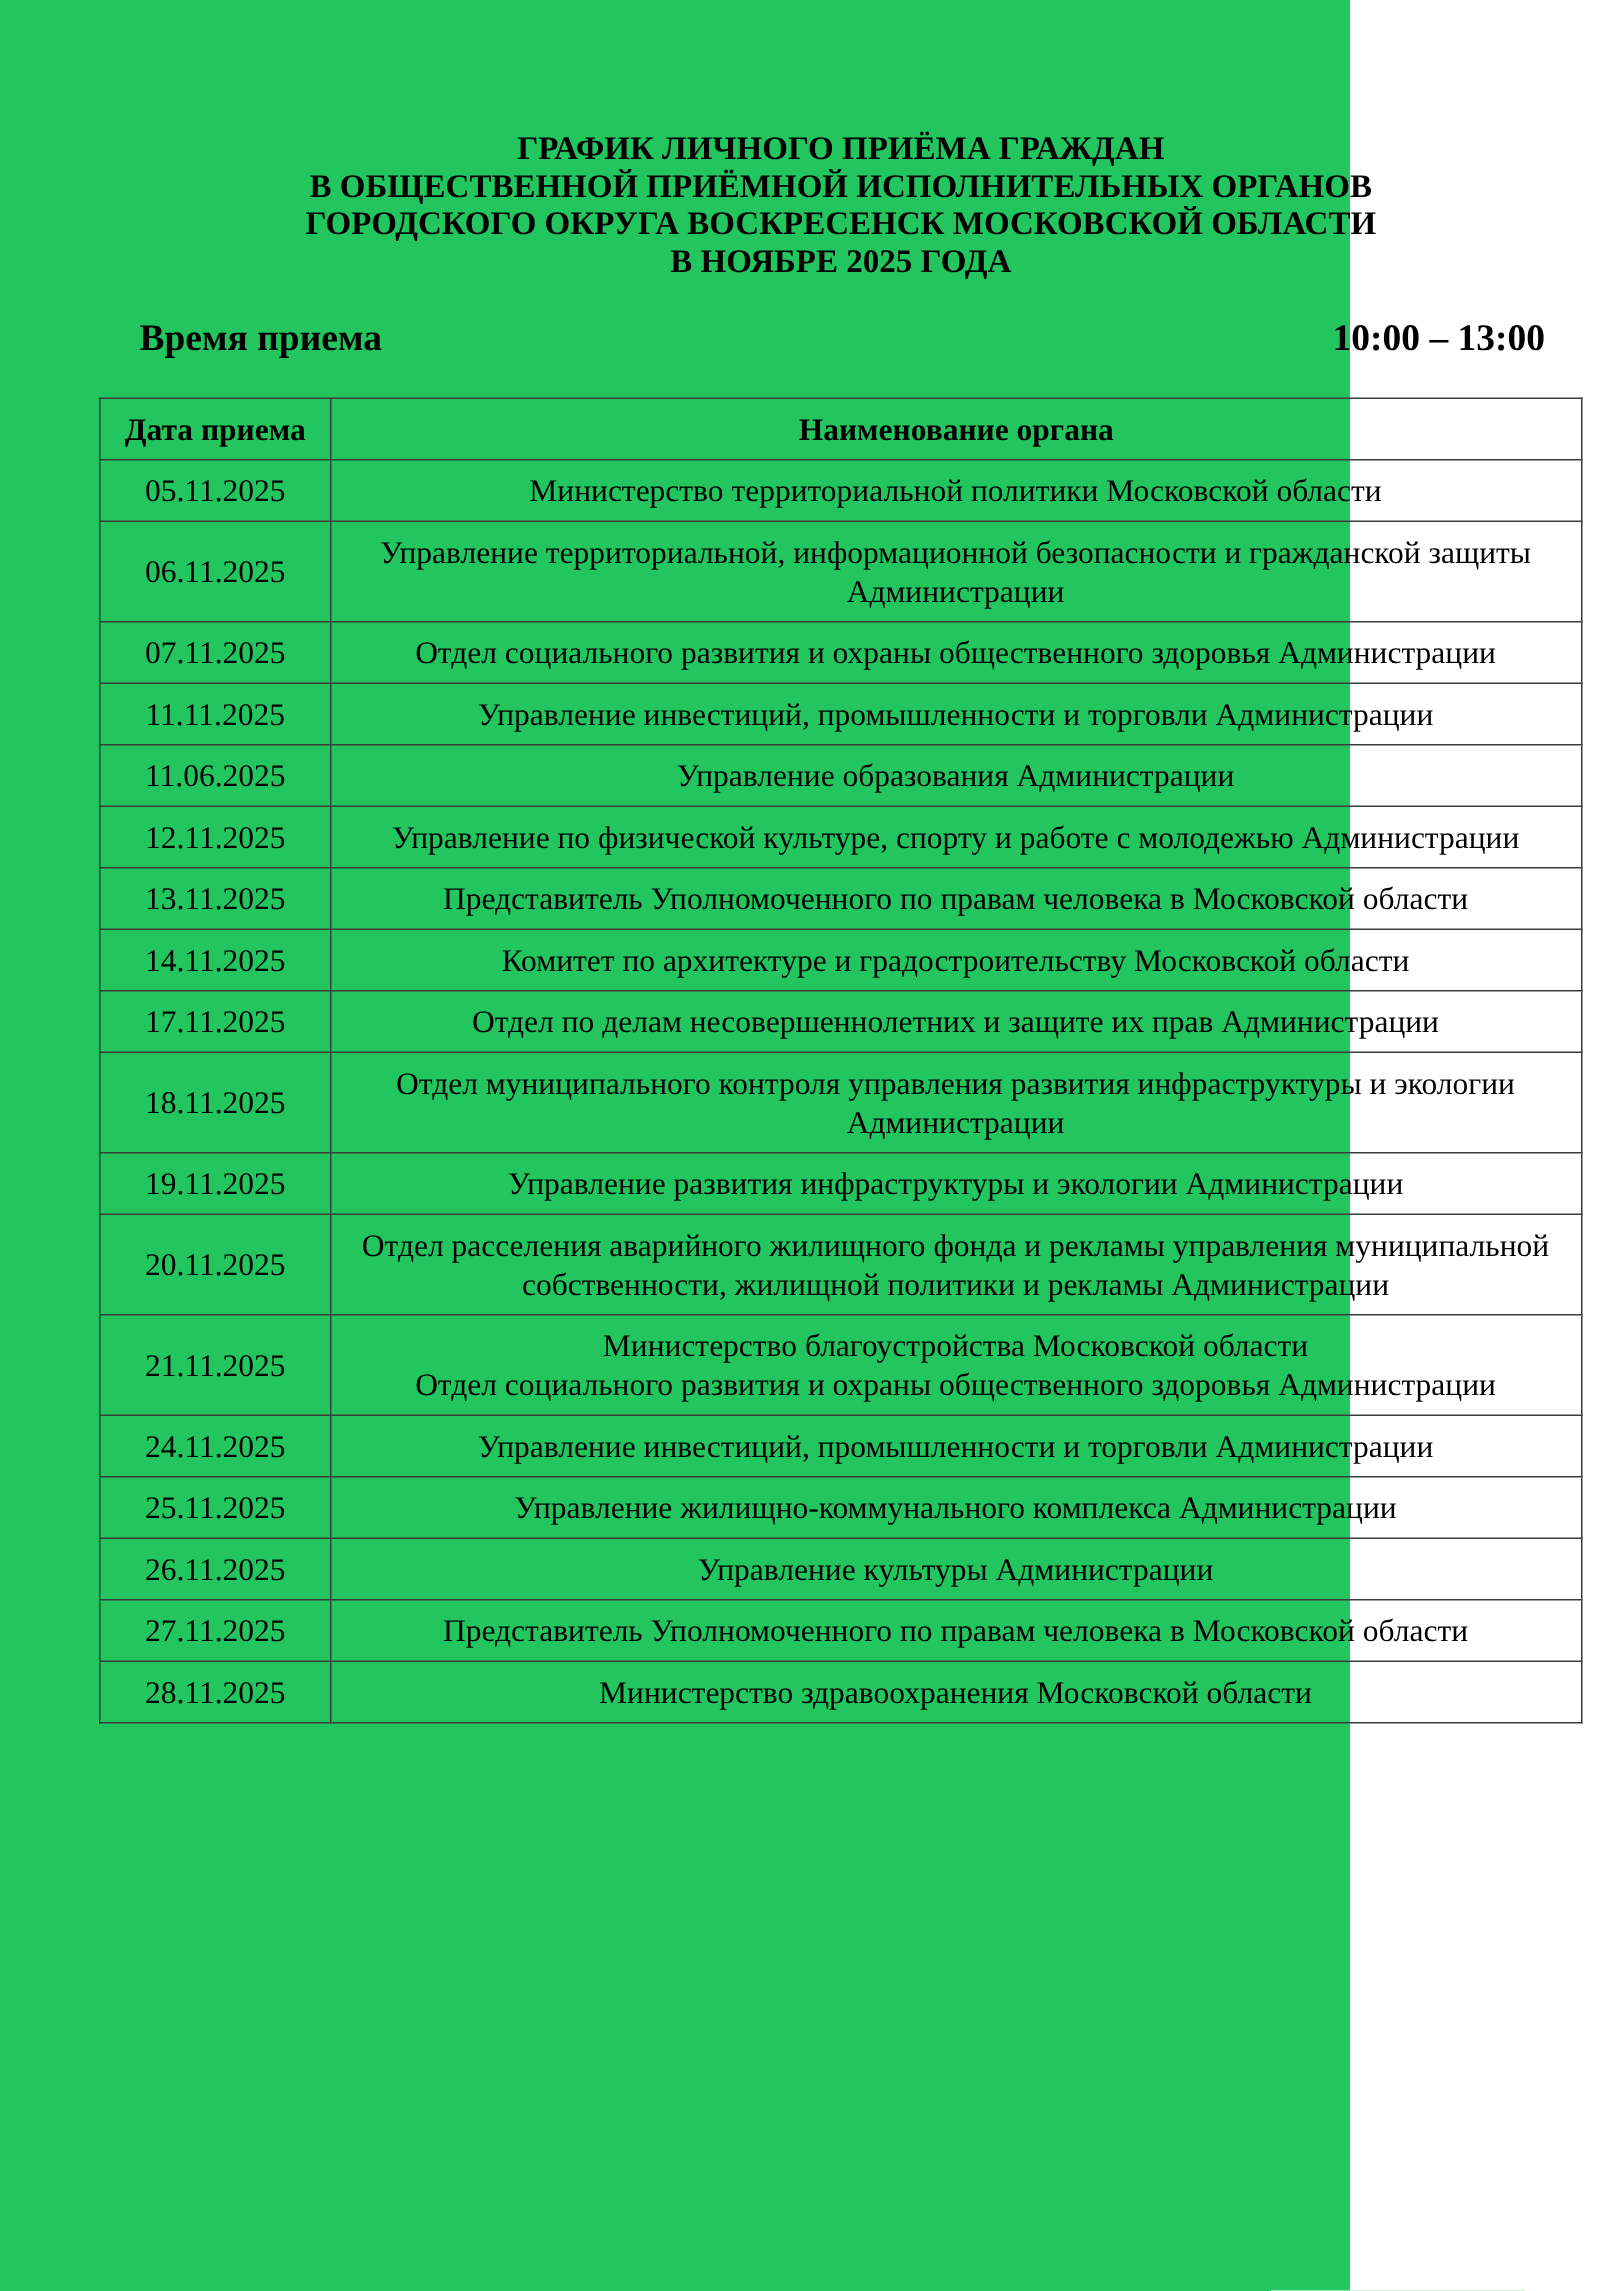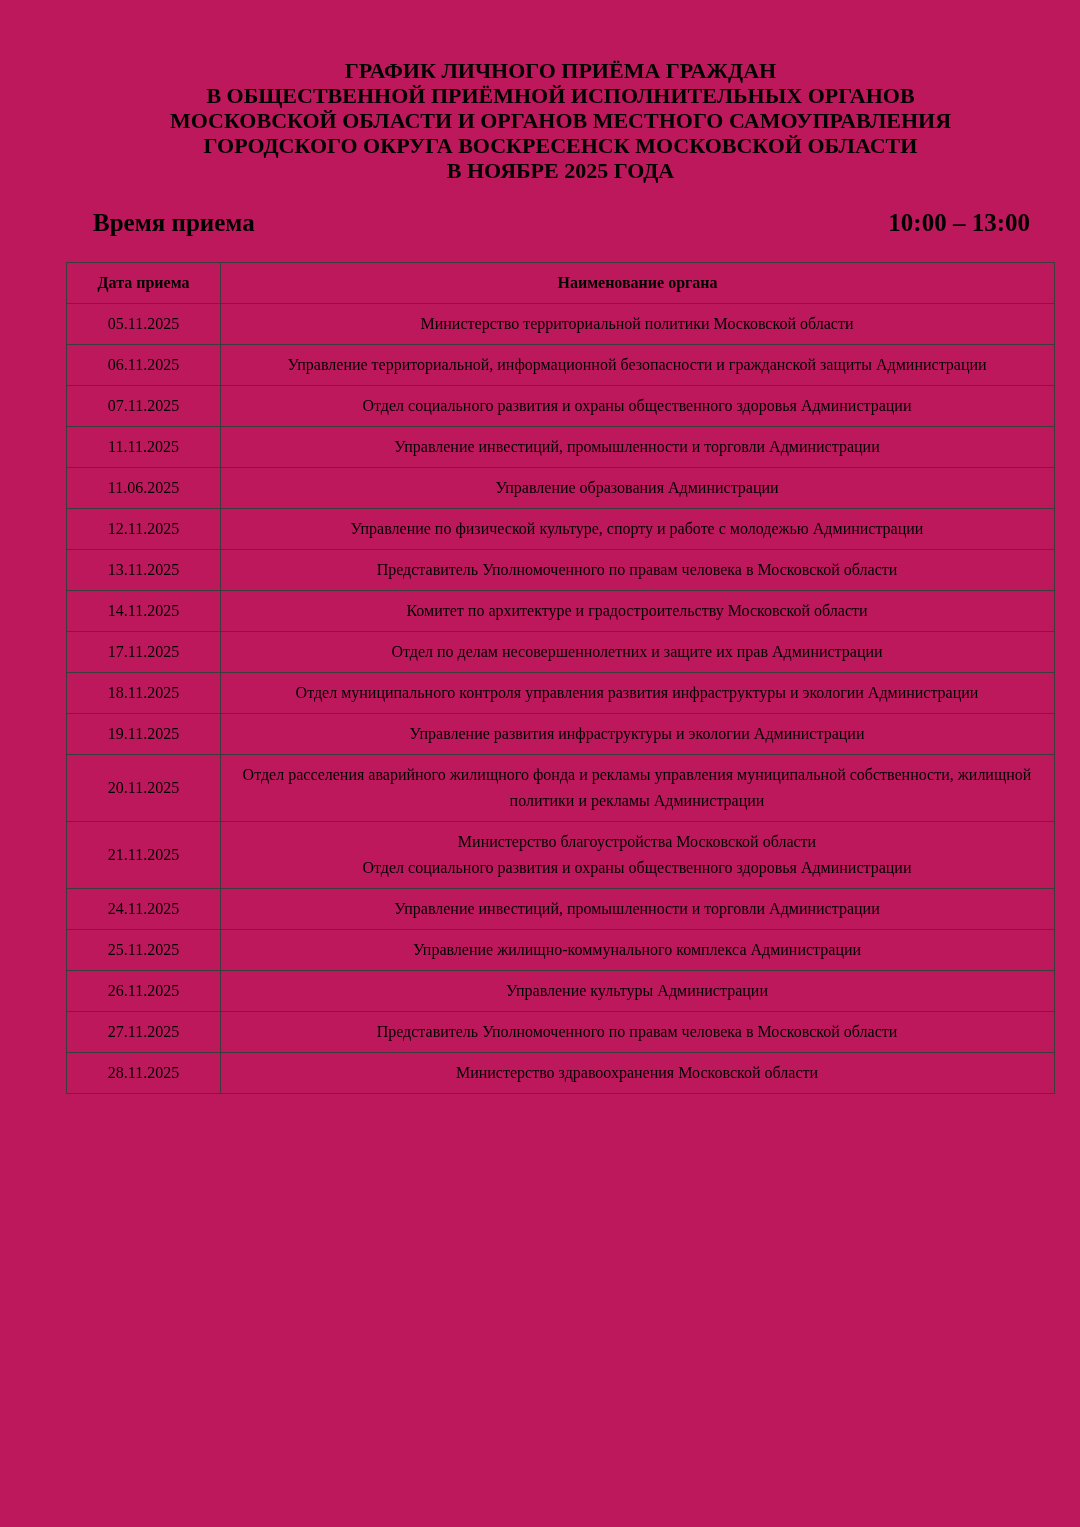--- a/index.html
+++ b/index.html
@@ -5,24 +5,24 @@
   * { margin: 0; padding: 0; box-sizing: border-box; }
   html, body { background: #ffffff; }
   body {
     width: 1080px;
     height: 1527px;
     font-family: "Liberation Serif", serif;
     color: #000000;
     overflow: hidden;
   }
   .page {
-    width: 1080px;
+    width: 900px;
     height: 1527px;
-    background: #be185d;
-    padding: 58px 25px 0 66px;
+    background: #22c55e;
+    padding: 86px 25px 0 66px;
   }
   .doc-title {
     width: 989px;
     text-align: center;
     font-weight: bold;
     font-size: 22px;
     line-height: 25px;
   }
   .time-row {
     width: 989px;
@@ -37,21 +37,21 @@
   }
   table.schedule {
     width: 989px;
     margin-top: 25px;
     border-collapse: collapse;
     table-layout: fixed;
   }
   table.schedule th,
   table.schedule td {
     border: 1px solid #3c3c3c;
-    font-size: 16px;
+    font-size: 21px;
     line-height: 26px;
     vertical-align: middle;
   }
   th.col-date, td.date-cell {
     width: 154px;
     text-align: center;
     padding: 7px 4px;
   }
   th.col-organ {
     text-align: center;
@@ -66,21 +66,20 @@
   .bold { font-weight: normal; }
 </style>
 </head>
 <body>
 
 <div class="page">
 
   <header class="doc-title">
     <div class="title-line">ГРАФИК ЛИЧНОГО ПРИЁМА ГРАЖДАН</div>
     <div class="title-line">В ОБЩЕСТВЕННОЙ ПРИЁМНОЙ ИСПОЛНИТЕЛЬНЫХ ОРГАНОВ</div>
-    <div class="title-line">МОСКОВСКОЙ ОБЛАСТИ И ОРГАНОВ МЕСТНОГО САМОУПРАВЛЕНИЯ</div>
     <div class="title-line">ГОРОДСКОГО ОКРУГА ВОСКРЕСЕНСК МОСКОВСКОЙ ОБЛАСТИ</div>
     <div class="title-line">В НОЯБРЕ 2025 ГОДА</div>
   </header>
 
   <div class="time-row">
     <span class="time-label">Время приема</span>
     <span class="time-value">10:00 – 13:00</span>
   </div>
 
   <table class="schedule">

